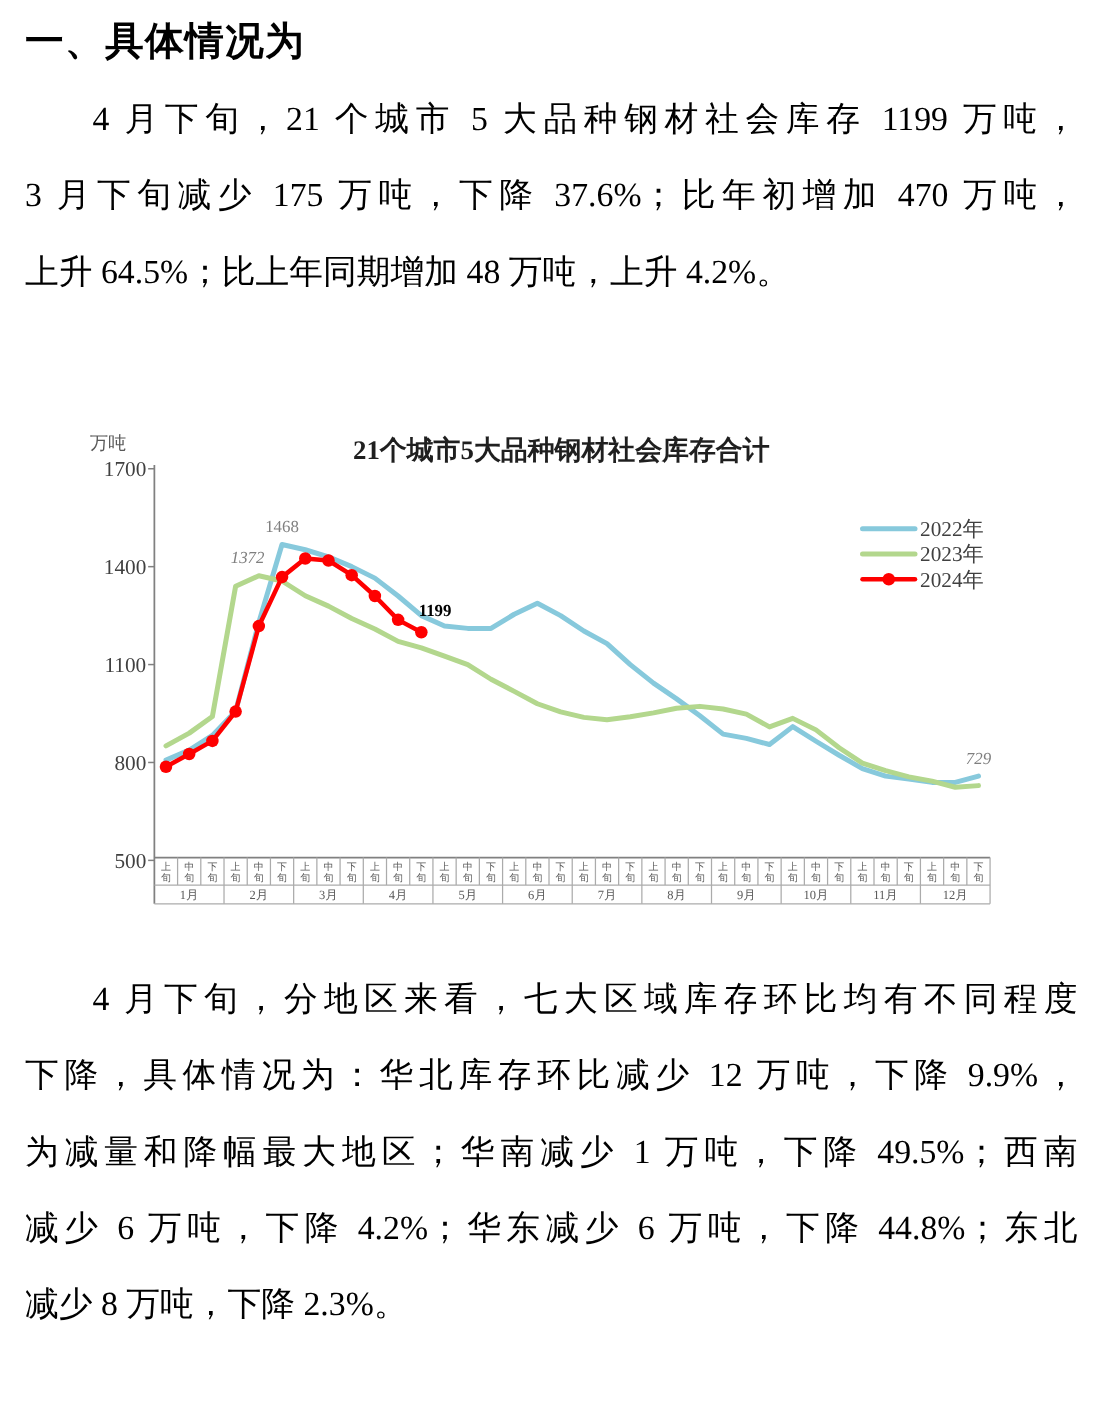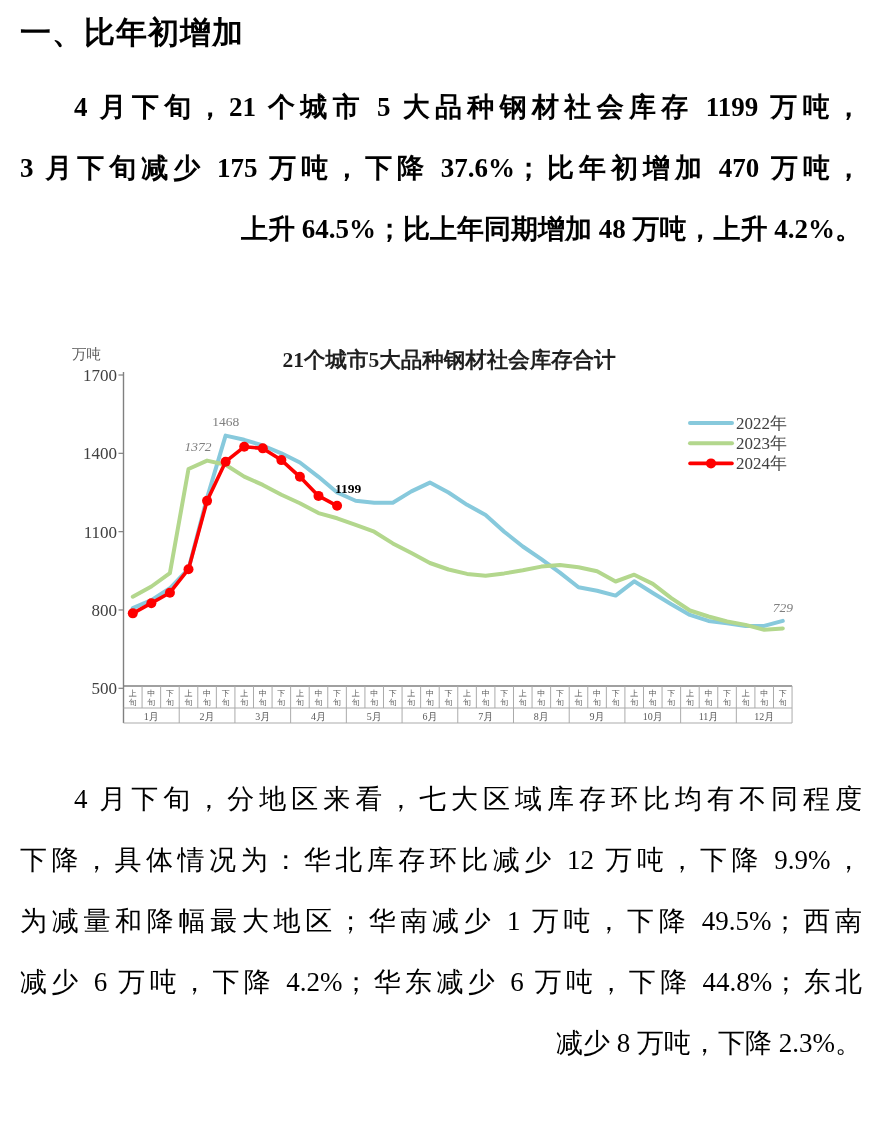--- a/index.html
+++ b/index.html
@@ -3,32 +3,32 @@
 <meta charset="utf-8">
 <style>
   html,body{margin:0;padding:0;background:#ffffff;}
   .page{position:relative;width:883px;height:1136px;background:#ffffff;overflow:hidden;
         font-family:"Liberation Serif","DejaVu Serif",serif;color:#000;}
   .heading{position:absolute;left:20px;top:12px;font-size:31px;font-weight:700;
            font-family:"Liberation Sans","DejaVu Sans",sans-serif;letter-spacing:1px;}
   .para{position:absolute;left:20px;width:842px;}
   .para .tline{height:61px;line-height:61px;font-size:27px;white-space:nowrap;
                text-align:justify;text-align-last:justify;}
-  .para .tline.lastline{text-align:right;text-align-last:auto;}
+  .para .tline.lastline{text-align:left;text-align-last:auto;}
   .para .tline.indent{text-indent:54px;}
-  #para1{top:77px;font-weight:bold;}
+  #para1{top:65px;}
   #para2{top:769px;}
   .chartbox{position:absolute;left:60px;top:332px;width:820px;height:420px;}
   svg text{font-family:"Liberation Serif","DejaVu Serif",serif;}
 </style>
 </head>
 <body>
 
 <div class="page">
-  <div class="heading">一、比年初增加</div>
+  <div class="heading">一、具体情况为</div>
 
   <div class="para" id="para1">
       <div class="tline indent">4 月下旬，21 个城市 5 大品种钢材社会库存 1199 万吨，</div>
       <div class="tline">3 月下旬减少 175 万吨，下降 37.6%；比年初增加 470 万吨，</div>
       <div class="tline lastline">上升 64.5%；比上年同期增加 48 万吨，上升 4.2%。</div>
     </div>
 
   <div class="chartbox">
     <svg id="chart-svg" width="820" height="420" viewBox="0 0 820 420">
         <text x="389" y="35" font-size="21.5" fill="#1f1f1f" text-anchor="middle" font-weight="bold">21个城市5大品种钢材社会库存合计</text>

